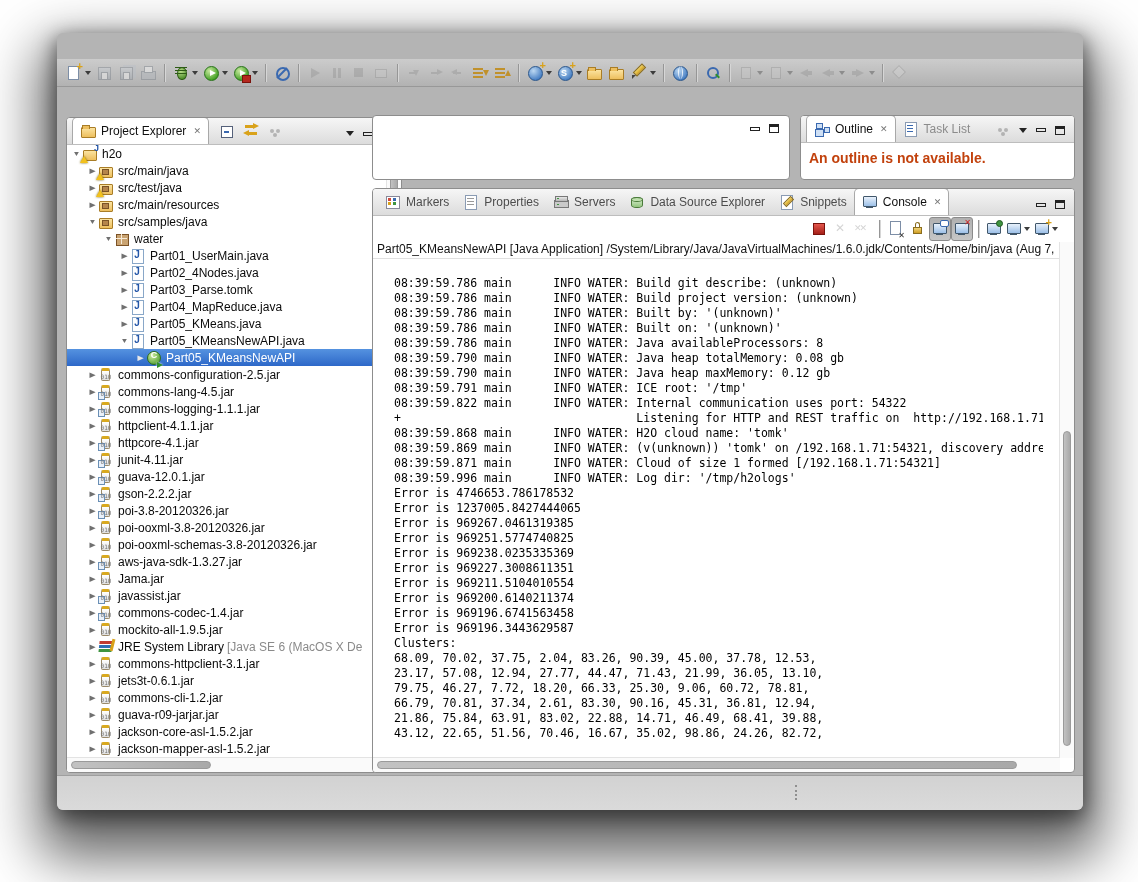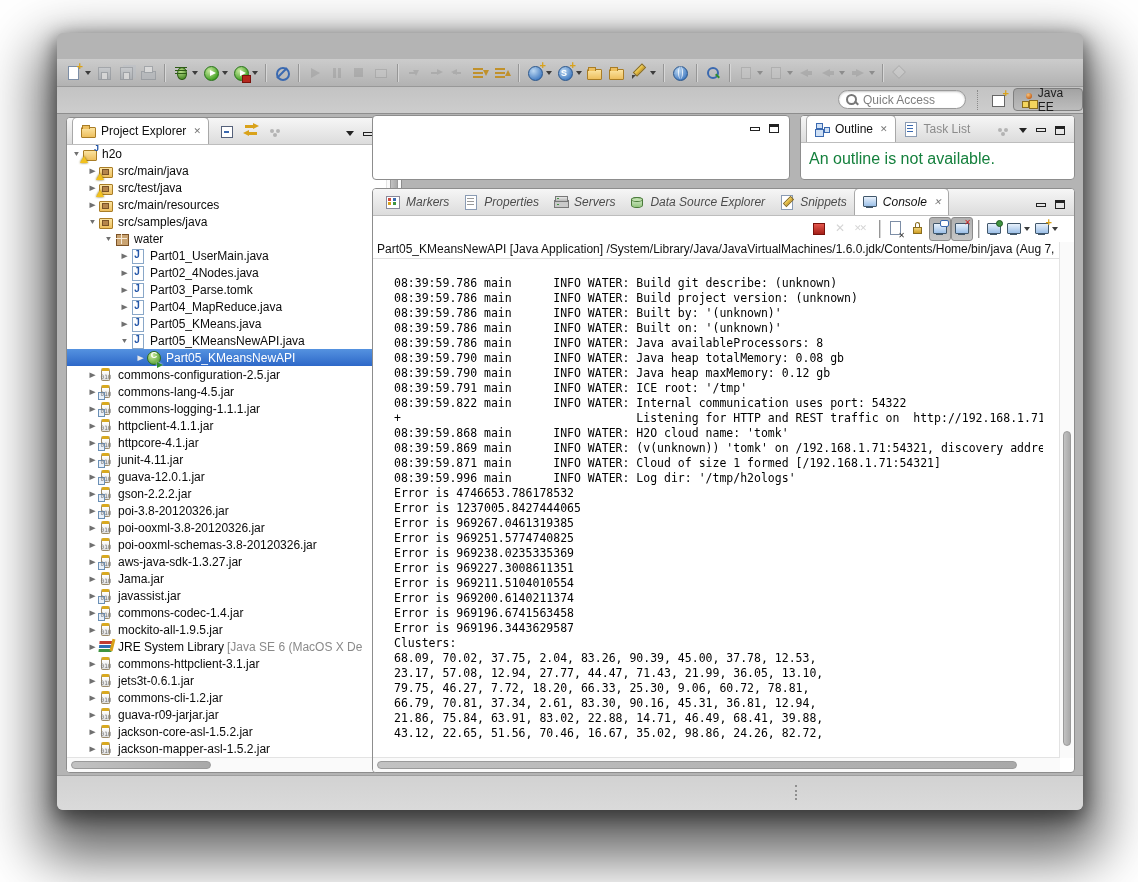--- a/index.html
+++ b/index.html
@@ -176,21 +176,21 @@
   .ck-clock::after{content:"";position:absolute;left:6px;top:2px;width:5px;height:6px;border:1.5px solid #8a6d1f;border-bottom:none;border-radius:4px 4px 0 0;box-sizing:border-box;}
   .cmon{width:16px;height:16px;position:relative;display:inline-block;}
   .ov-bubble{position:absolute;right:-1px;top:-1px;width:7px;height:5px;background:#fff;border:1px solid #3a69b0;border-radius:2px;}
   .ov-redx{position:absolute;right:-1px;top:-3px;font:bold 8px "DejaVu Sans",sans-serif;color:#c22;}
   .ov-pin{position:absolute;right:-1px;top:-1px;width:5px;height:5px;border-radius:50%;background:#3f9440;border:1px solid #205a20;}
   .ov-plus{position:absolute;right:-2px;top:-5px;color:#d9a21a;font:bold 11px "Liberation Sans",sans-serif;}
   
   .statusbar{position:absolute;left:0;right:0;bottom:0;height:34px;background:linear-gradient(#d2d2d2,#dadada);border-top:1px solid #9f9f9f;border-radius:0 0 6px 6px;}
   .sb-handle{position:absolute;left:738px;top:9px;height:15px;border-left:2px dotted #8f8f8f;}
   
-  #outline-msg{font-size:16px;color:#15803d;padding:7px 8px;}
+  #outline-msg{font-size:14px;color:#c2410c;padding:7px 8px;font-weight:bold;}
 </style>
 </head>
 <body>
 
 <div id="window">
 
 
   <div class="toolbar" id="main-toolbar">
       <span class="tbtn">
         <span class="tico tk-new"></span>
@@ -301,34 +301,20 @@
       <span class="tbtn dis">
         <span class="tico tk-fwd"></span>
         <span class="dd"></span>
       </span>
       <span class="tsep"></span>
       <span class="tbtn dis">
         <span class="tico tk-lastedit"></span>
       </span>
     </div>
 
-  <div class="row2">
-    <div class="qa">
-      <span class="mag"></span>
-      <input type="text" placeholder="Quick Access" style="">
-    </div>
-    <div class="vsep"></div>
-    <div class="pbtn" id="persp-new">
-      <span class="pk-newpersp"></span>
-    </div>
-    <div class="pbtn pressed" id="persp-jee">
-      <span class="pk-jee"></span>
-      <span>Java EE</span>
-    </div>
-  </div>
 
   <div class="view" style="left:9px;top:84px;width:336px;height:656px;">
     <div class="viewbar">
       <div class="vtab active">
         <span class="i16 tb-pe"></span>
         <span>Project Explorer</span>
         <span class="tclose">✕</span>
       </div>
       <div class="vbtns" style="margin-left:8px;">
         <span class="pk-collapse"></span>
@@ -590,21 +576,21 @@
         <span class="vm-menu"></span>
         <span class="w-min"></span>
         <span class="w-max"></span>
       </div>
     </div>
     <div id="outline-msg">An outline is not available.</div>
   </div>
 
   <div class="view" style="left:315px;top:155px;width:703px;height:585px;">
     <div class="viewbar">
-      <div id="bottom-tabs" style="display:flex;align-items:flex-end;font-style:italic;">
+      <div id="bottom-tabs" style="display:flex;align-items:flex-end;">
           <div class="vtab">
             <span class="i16 tb-markers"></span>
             <span>Markers</span>
           </div>
           <div class="vtab">
             <span class="i16 pagei tb-properties"></span>
             <span>Properties</span>
           </div>
           <div class="vtab">
             <span class="i16 tb-servers"></span>

